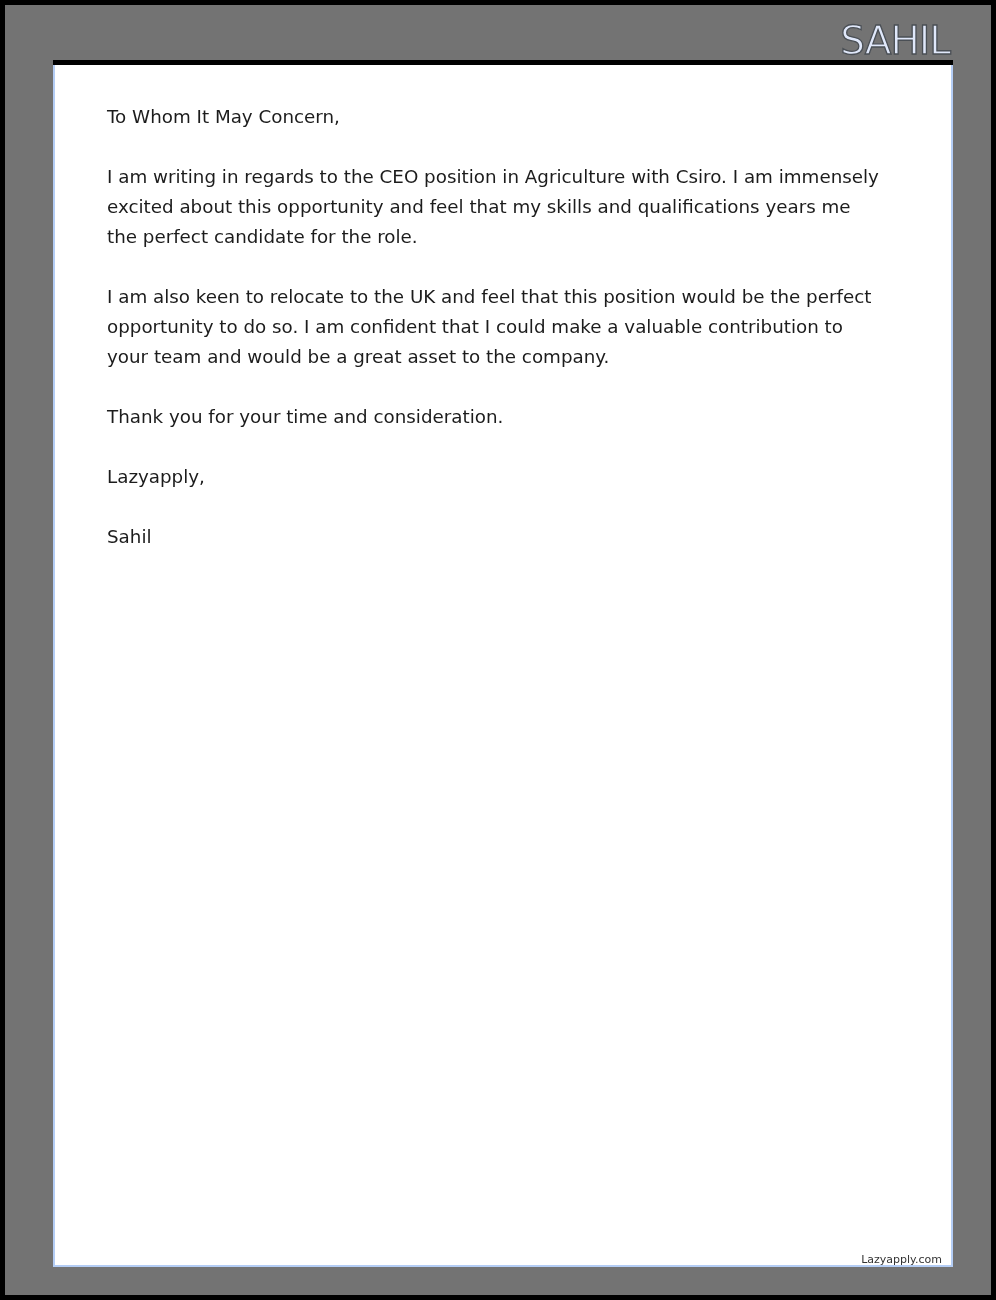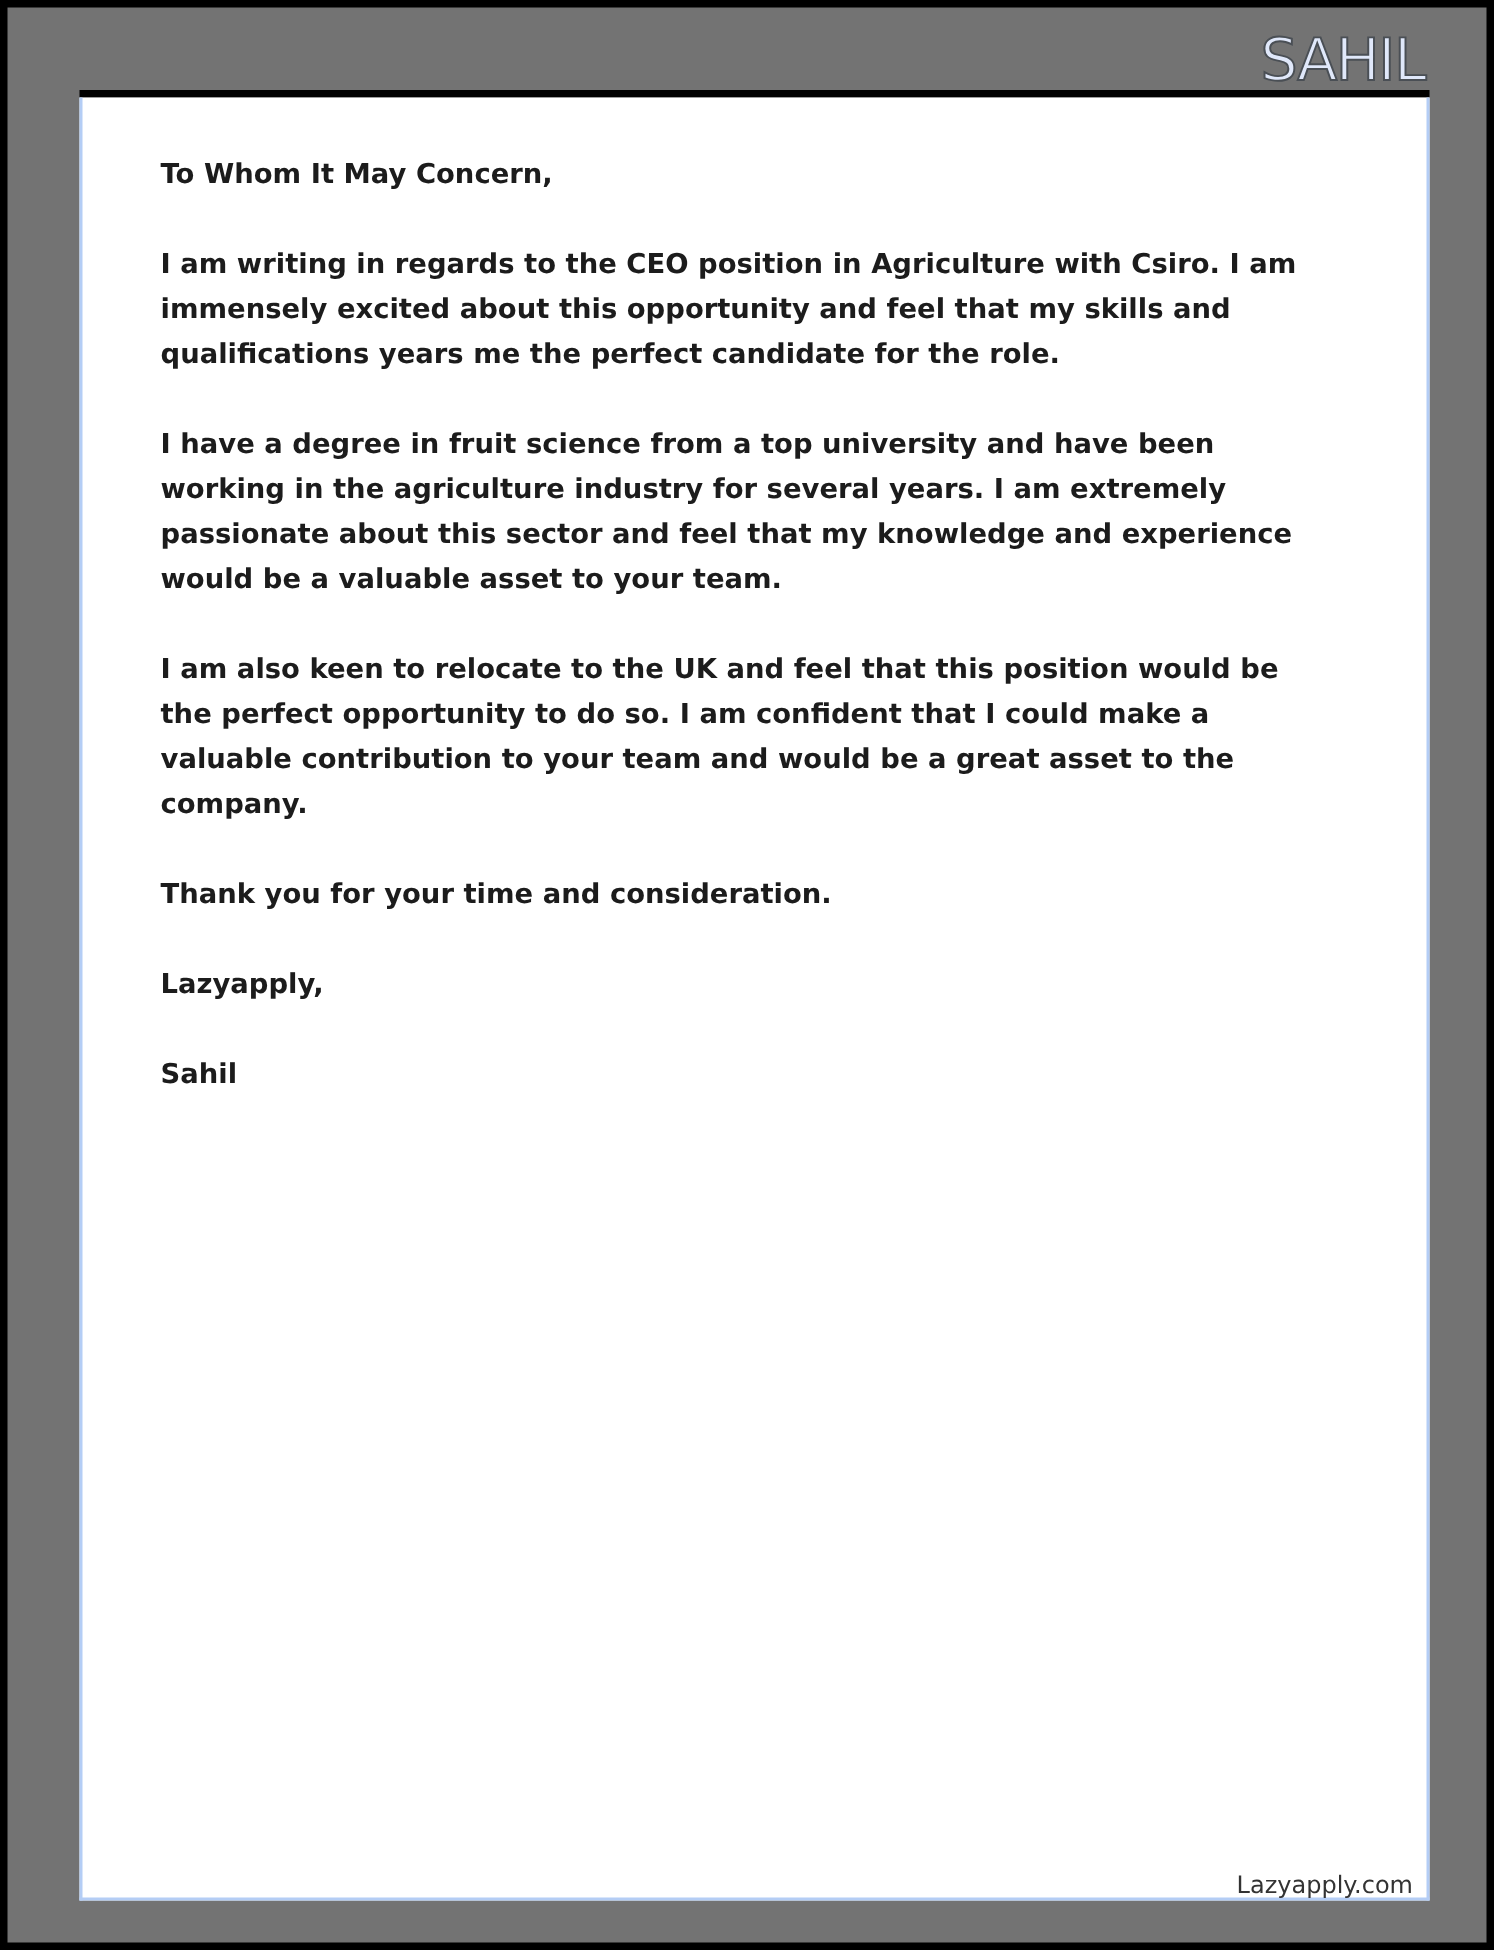--- a/index.html
+++ b/index.html
@@ -1,37 +1,36 @@
 <!DOCTYPE html>
 <html><head>
 <meta charset="utf-8">
 <style>
   html, body { margin:0; padding:0; }
   body { width:996px; height:1300px; overflow:hidden; font-family:"DejaVu Sans", sans-serif; }
   .frame { position:absolute; left:0; top:0; width:996px; height:1300px; box-sizing:border-box; border:5px solid #000; background:#737373; }
   .logo { position:absolute; left:0; top:14px; width:945px; text-align:right; font-family:"DejaVu Sans", sans-serif; font-size:39px; letter-spacing:-1px; color:#e0e8fa; -webkit-text-stroke:1.3px #4a4f55; line-height:44px; }
   .topbar { position:absolute; left:48px; top:55px; width:900px; height:5px; background:#000; }
   .paper { position:absolute; left:48px; top:60px; width:900px; height:1202px; box-sizing:border-box; background:#fff; border:2px solid #b4cdf5; border-top:none; }
-  .body-text { position:absolute; left:52px; top:37px; width:775px; font-size:18.3px; line-height:30px; color:#1c1c1c;font-weight:bold; }
+  .body-text { position:absolute; left:52px; top:37px; width:775px; font-size:18.3px; line-height:30px; color:#1c1c1c; }
   .body-text p { margin:0 0 30px 0; }
   .body-text p.sig { margin:0 0 10px 0; }
   .date { color:#2a8ae8; }
-  .footer { position:absolute; right:9px; bottom:-1px; font-size:16px; color:#333; }
+  .footer { position:absolute; right:9px; bottom:-1px; font-size:11px; color:#333; }
 </style>
 </head>
 <body>
 
 <div class="frame">
   <div class="logo">SAHIL</div>
   <div class="topbar"></div>
   <div class="paper">
     <div class="body-text">
       <p>To Whom It May Concern,</p>
       <p>I am writing in regards to the CEO position in Agriculture with Csiro. I am immensely excited about this opportunity and feel that my skills and qualifications years me the perfect candidate for the role.</p>
-      <p>I have a degree in fruit science from a top university and have been working in the agriculture industry for several years. I am extremely passionate about this sector and feel that my knowledge and experience would be a valuable asset to your team.</p>
       <p>I am also keen to relocate to the UK and feel that this position would be the perfect opportunity to do so. I am confident that I could make a valuable contribution to your team and would be a great asset to the company.</p>
       <p>Thank you for your time and consideration.</p>
       <p>Lazyapply,</p>
       <p class="sig">Sahil</p>
     </div>
     <div class="footer">Lazyapply.com</div>
   </div>
 </div>
 
 </body></html>

